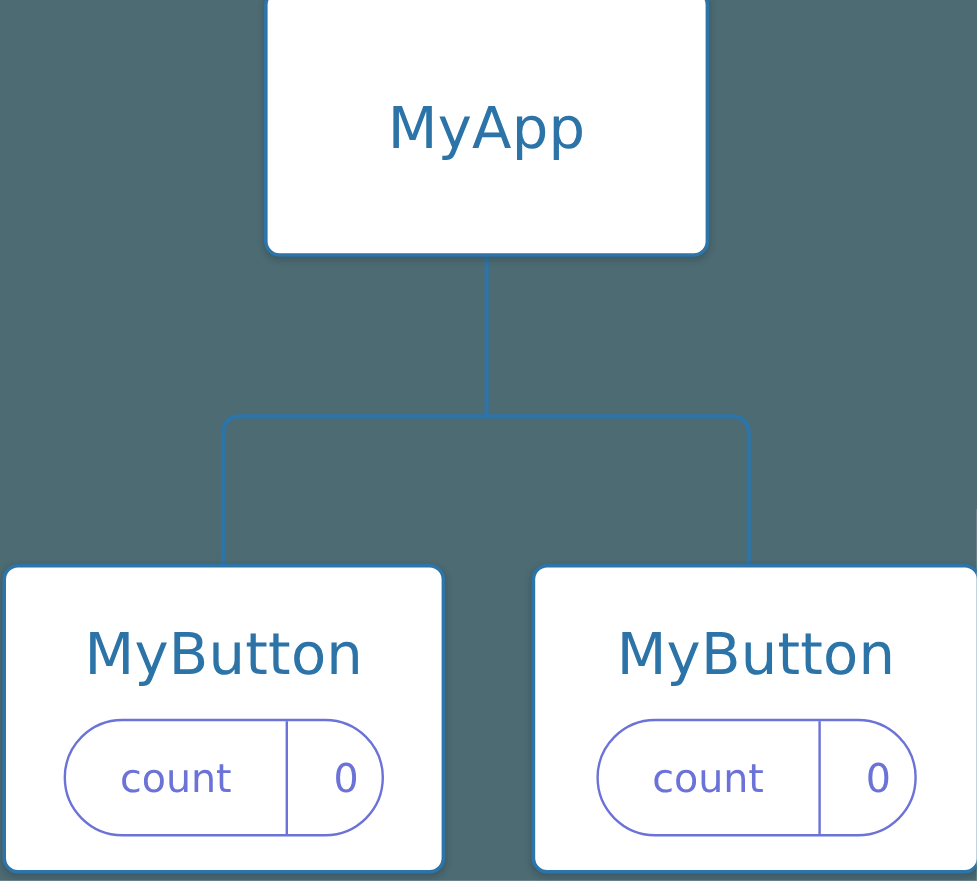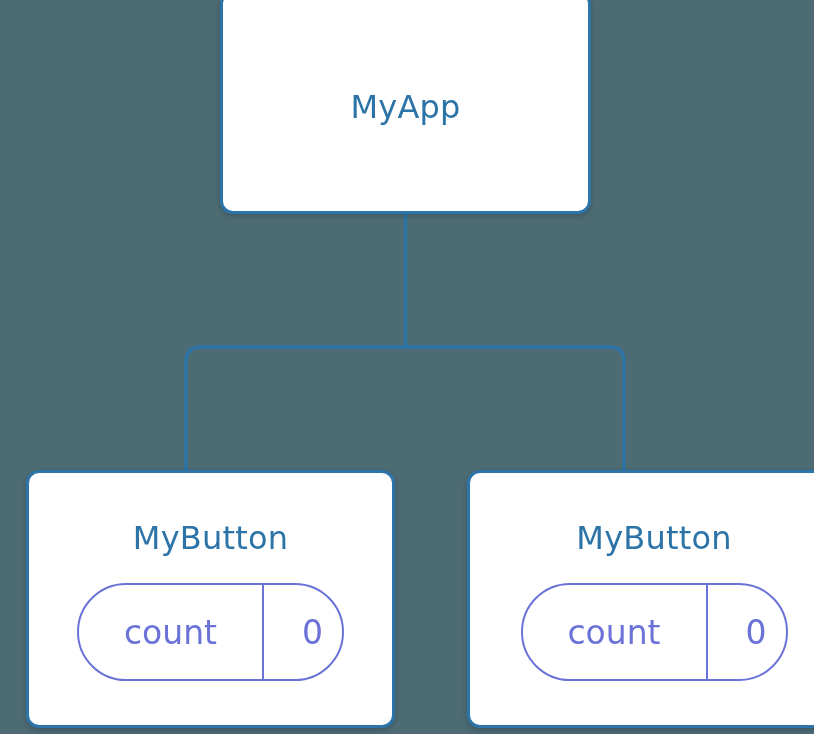--- a/index.html
+++ b/index.html
@@ -35,42 +35,41 @@
     border: 3px solid #2d74a8;
     border-radius: 13px;
     box-shadow: 0 2px 5px rgba(20, 40, 50, 0.28);
     display: flex;
     flex-direction: column;
     align-items: center;
     z-index: 2;
   }
   .node-title {
     color: #2c74a8;
-    font-size: 32px;
+    font-size: 48px;
     line-height: 1;
     letter-spacing: 0.2px;
     white-space: nowrap;
   }
   
   #node-root {
     left: 220px;
     top: -9px;
     width: 371px;
     height: 223px;
     justify-content: center;
   }
   #node-root .node-title {
     margin-top: 9px;
   }
   
   .node-child {
     top: 470px;
     height: 258px;
     justify-content: flex-start;
-    margin-left: 24px;
   }
   #node-child-0 {
     left: 2px;
     width: 369px;
   }
   #node-child-1 {
     left: 443px;
     width: 374px;
   }
   .node-child .node-title {

